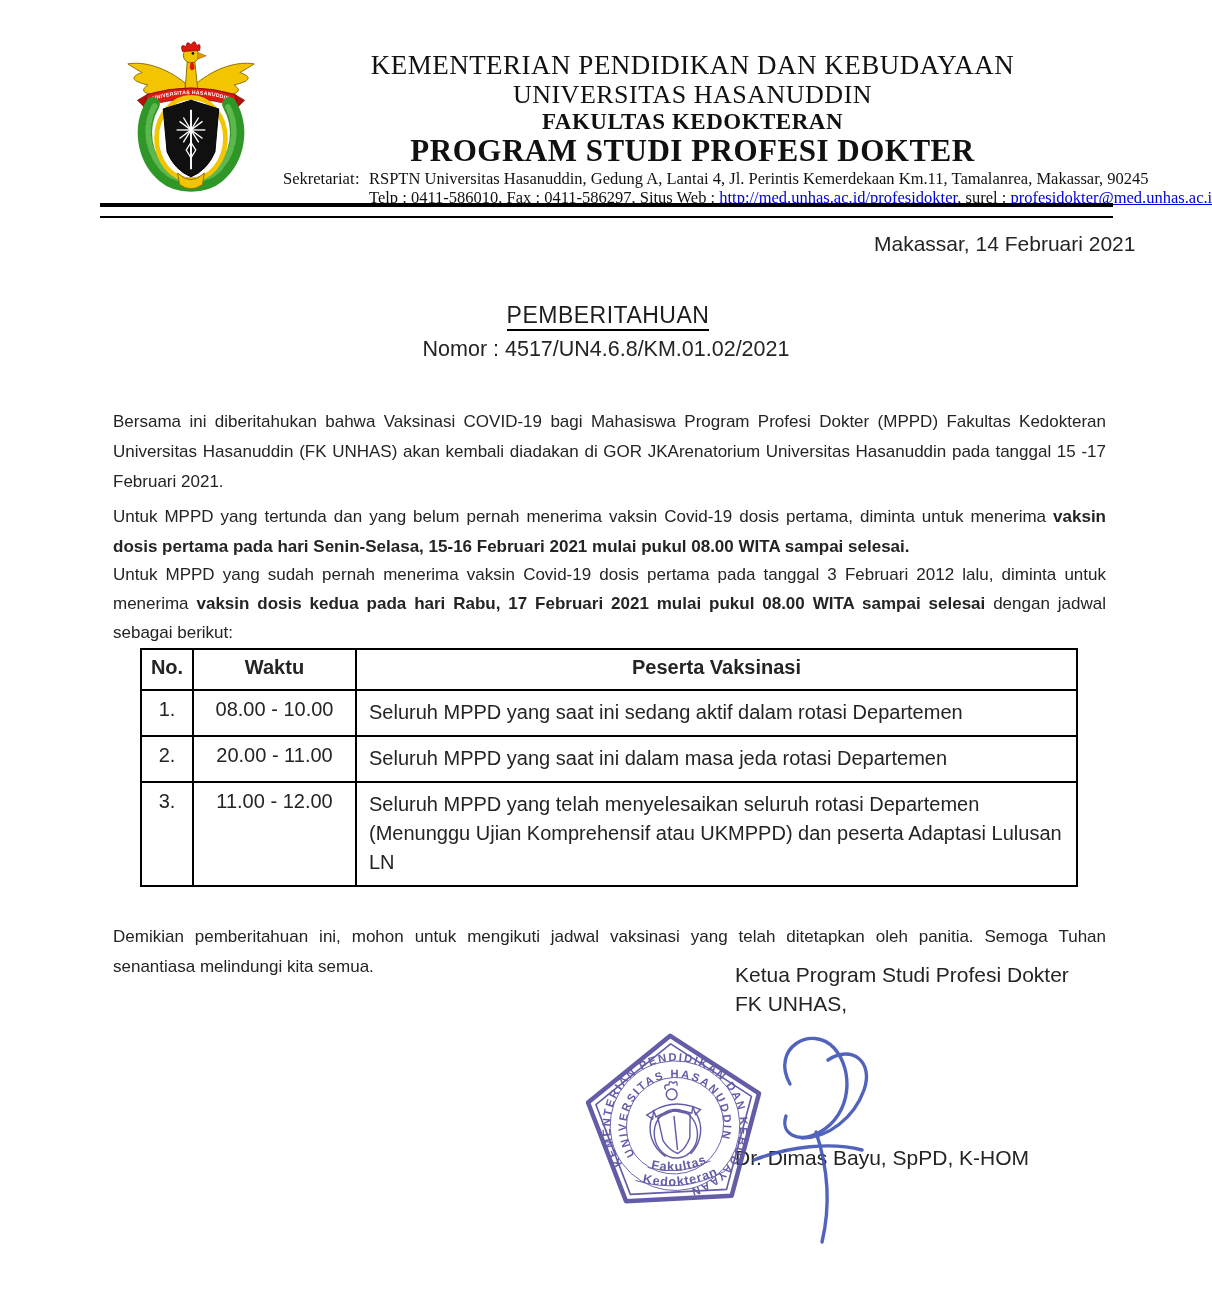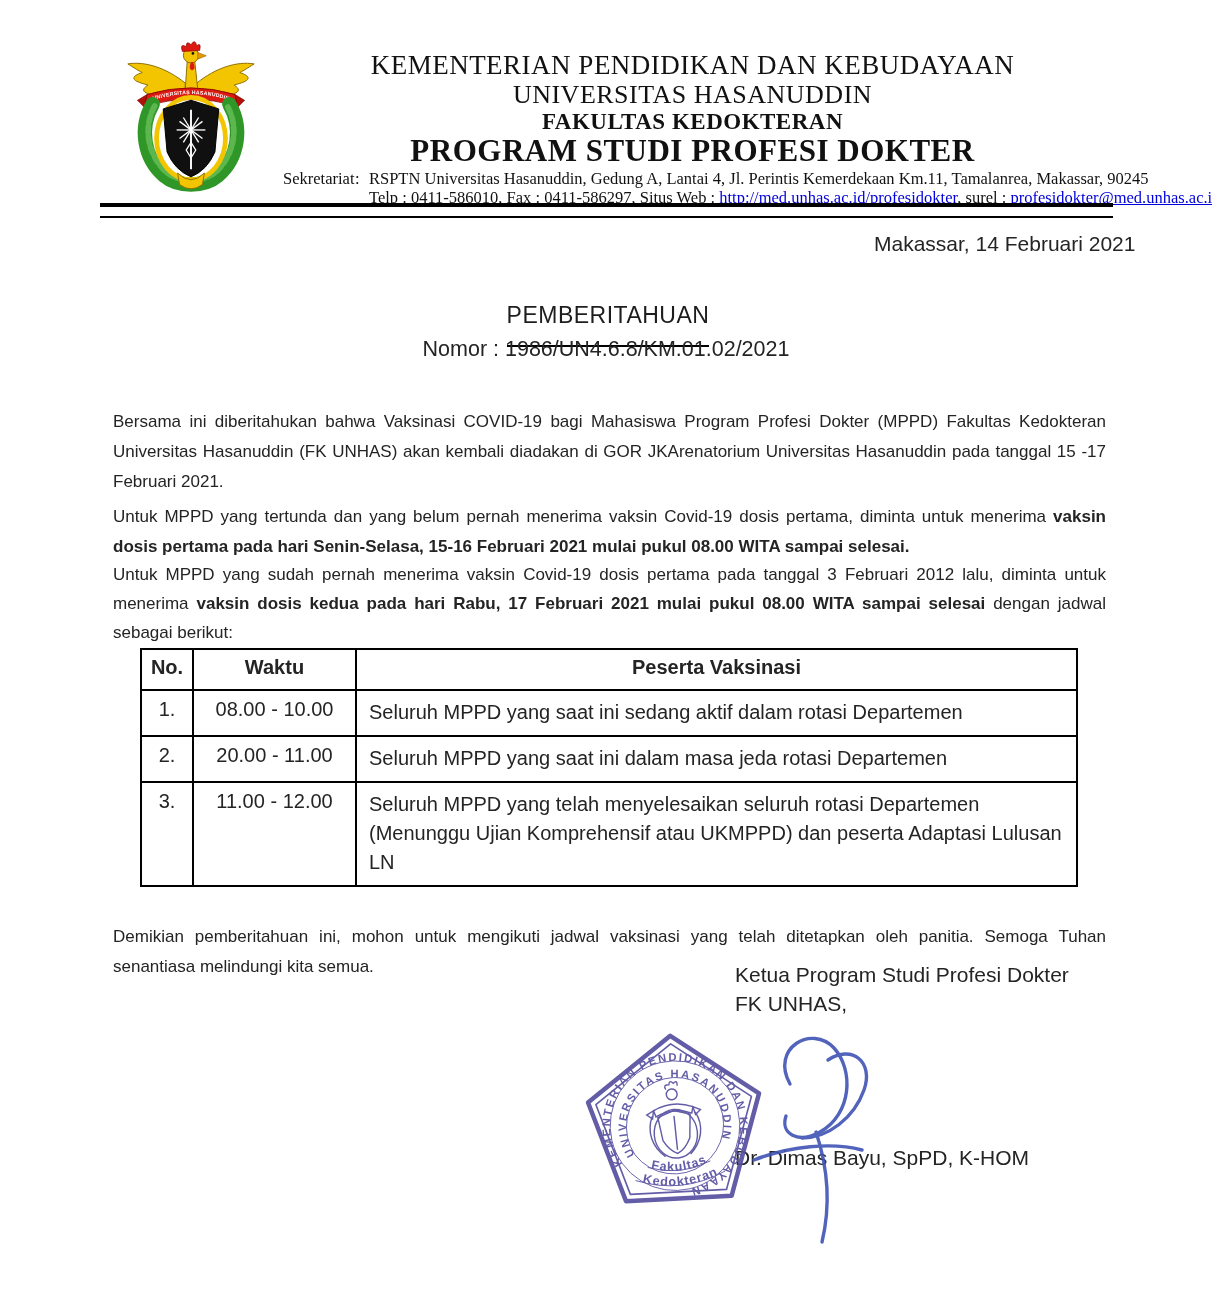--- a/index.html
+++ b/index.html
@@ -23,21 +23,21 @@
     font-family:"Liberation Serif",serif;font-size:16.5px;line-height:19px;color:#111;
     display:grid;grid-template-columns:72px 14px 1fr;column-gap:0;}
   .secretariat .cell{white-space:nowrap;}
   .secretariat a{color:#0000dd;text-decoration:underline;text-align:center;}
   .rule{position:absolute;left:100px;top:203px;width:1013px;height:9px;
     border-top:4.5px solid #000;border-bottom:2px solid #000;}
   
   .dateline{position:absolute;left:874px;top:220px;font-size:21px;color:#242424;margin-top:12px;}
   .doc-title{position:absolute;left:0;top:302px;width:1216px;text-align:center;}
   .doc-title span{font-size:23px;letter-spacing:.5px;color:#1d1d1d;
-    border-bottom:2.5px solid #000;padding-bottom:17px;}
+    border-bottom:2.5px solid #000;padding-bottom:1px;}
   .doc-number{position:absolute;left:0;top:337px;width:1212px;text-align:center;
     font-size:21.5px;color:#242424;}
   
   .body{position:absolute;left:113px;width:993px;margin:0;text-align:justify;
     font-size:17px;line-height:30px;color:#242424;}
   .p1{top:407px;}
   .p2{top:502px;}
   .p3{top:560px;line-height:29px;}
   .p4{top:852px;}
   .p5{top:922px;}
@@ -131,21 +131,21 @@
       <span>Telp :  0411-586010, Fax : 0411-586297, Situs Web : </span><a href="#">http://med.unhas.ac.id/profesidokter</a><span>, surel : </span><a href="#">profesidokter@med.unhas.ac.id</a>
     </div>
   </div>
 
   <div class="rule"></div>
 
   <div class="dateline">Makassar, 14 Februari 2021</div>
   <div class="doc-title">
     <span>PEMBERITAHUAN</span>
   </div>
-  <div class="doc-number">Nomor : 1986/UN4.6.8/KM.01.02/2021</div>
+  <div class="doc-number">Nomor : 4517/UN4.6.8/KM.01.02/2021</div>
 
   <p class="body p1">Bersama ini diberitahukan bahwa Vaksinasi COVID-19 bagi Mahasiswa Program Profesi Dokter (MPPD) Fakultas Kedokteran Universitas Hasanuddin (FK UNHAS) akan kembali diadakan di GOR JKArenatorium Universitas Hasanuddin pada tanggal 15 -17 Februari 2021.</p>
   <p class="body p2"><span>Untuk MPPD yang tertunda dan yang belum pernah menerima vaksin Covid-19 dosis pertama, diminta untuk menerima </span><b>vaksin dosis pertama pada hari Senin-Selasa, 15-16 Februari 2021 mulai pukul 08.00 WITA sampai selesai.</b></p>
   <p class="body p3"><span>Untuk MPPD yang sudah pernah menerima vaksin Covid-19 dosis pertama pada tanggal 3 Februari 2012 lalu, diminta untuk menerima </span><b>vaksin dosis kedua pada hari Rabu, 17 Februari 2021 mulai pukul 08.00 WITA sampai selesai</b><span> dengan jadwal sebagai berikut:</span></p>
 
   <table class="sched">
     <colgroup>
         <col class="col-no">
         <col class="col-waktu">
         <col>

